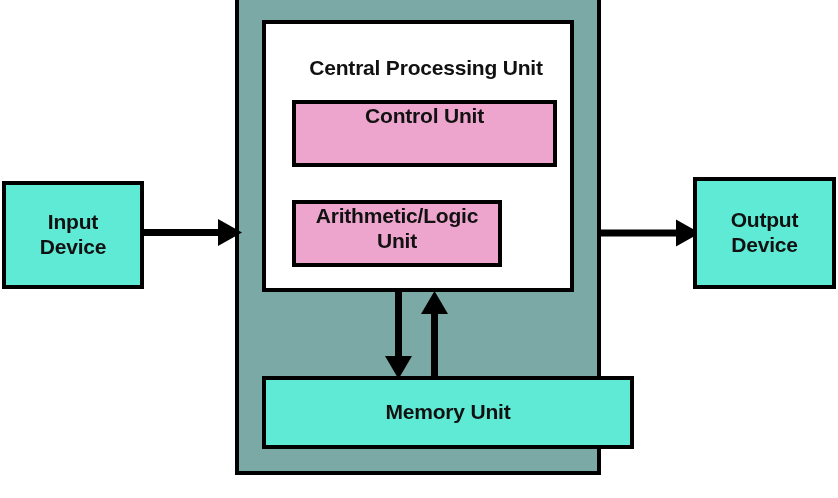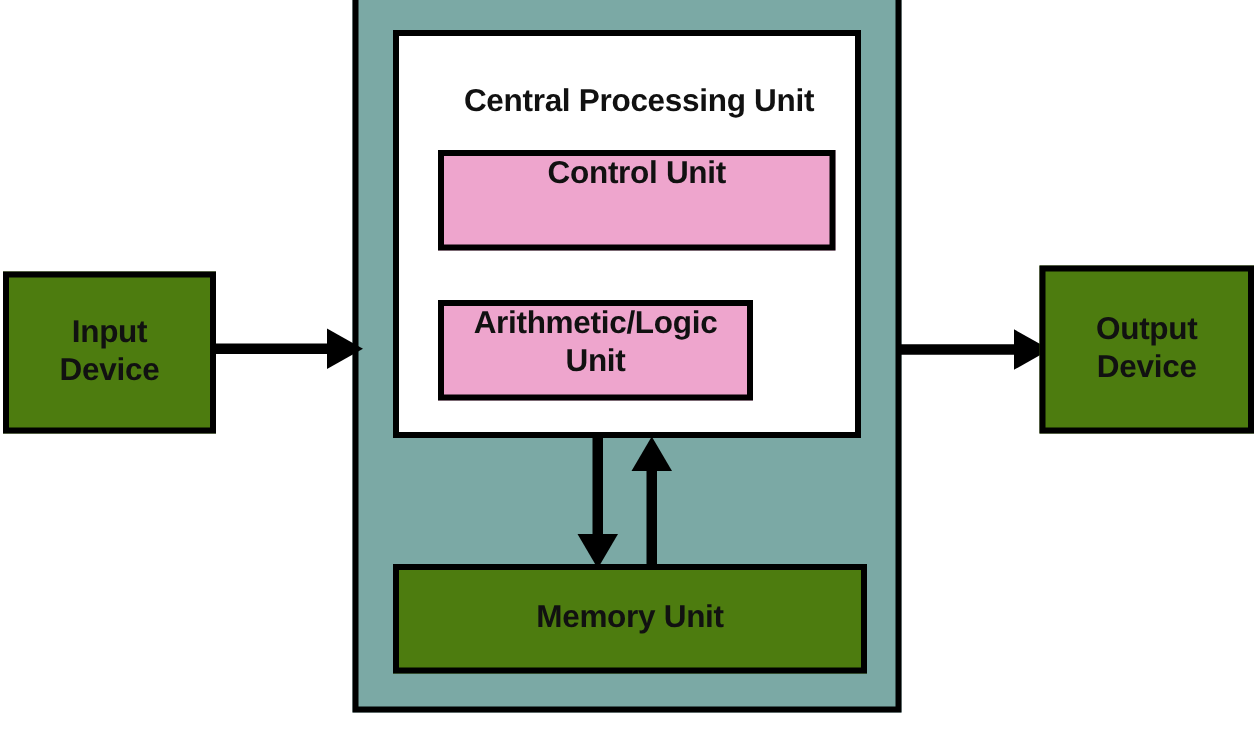--- a/index.html
+++ b/index.html
@@ -17,21 +17,21 @@
     height: 498px;
     background: #ffffff;
     overflow: hidden;
   }
 
   
   .box {
     position: absolute;
     box-sizing: border-box;
     border: 4px solid #000000;
-    background: #4d7c0f;
+    background: #5eead4;
     display: flex;
     align-items: center;
     justify-content: center;
     text-align: center;
     font-weight: bold;
     color: #111111;
     line-height: 1.18;
     letter-spacing: -0.2px;
   }
 
@@ -92,21 +92,21 @@
     left: 26px;
     top: 176px;
     width: 210px;
     height: 67px;
   }
 
   
   #memory-unit-box {
     left: 262px;
     top: 376px;
-    width: 316px;
+    width: 372px;
     height: 73px;
     font-size: 21px;
     text-align: right;
   }
 
   
   #input-device-box {
     left: 2px;
     top: 181px;
     width: 142px;

